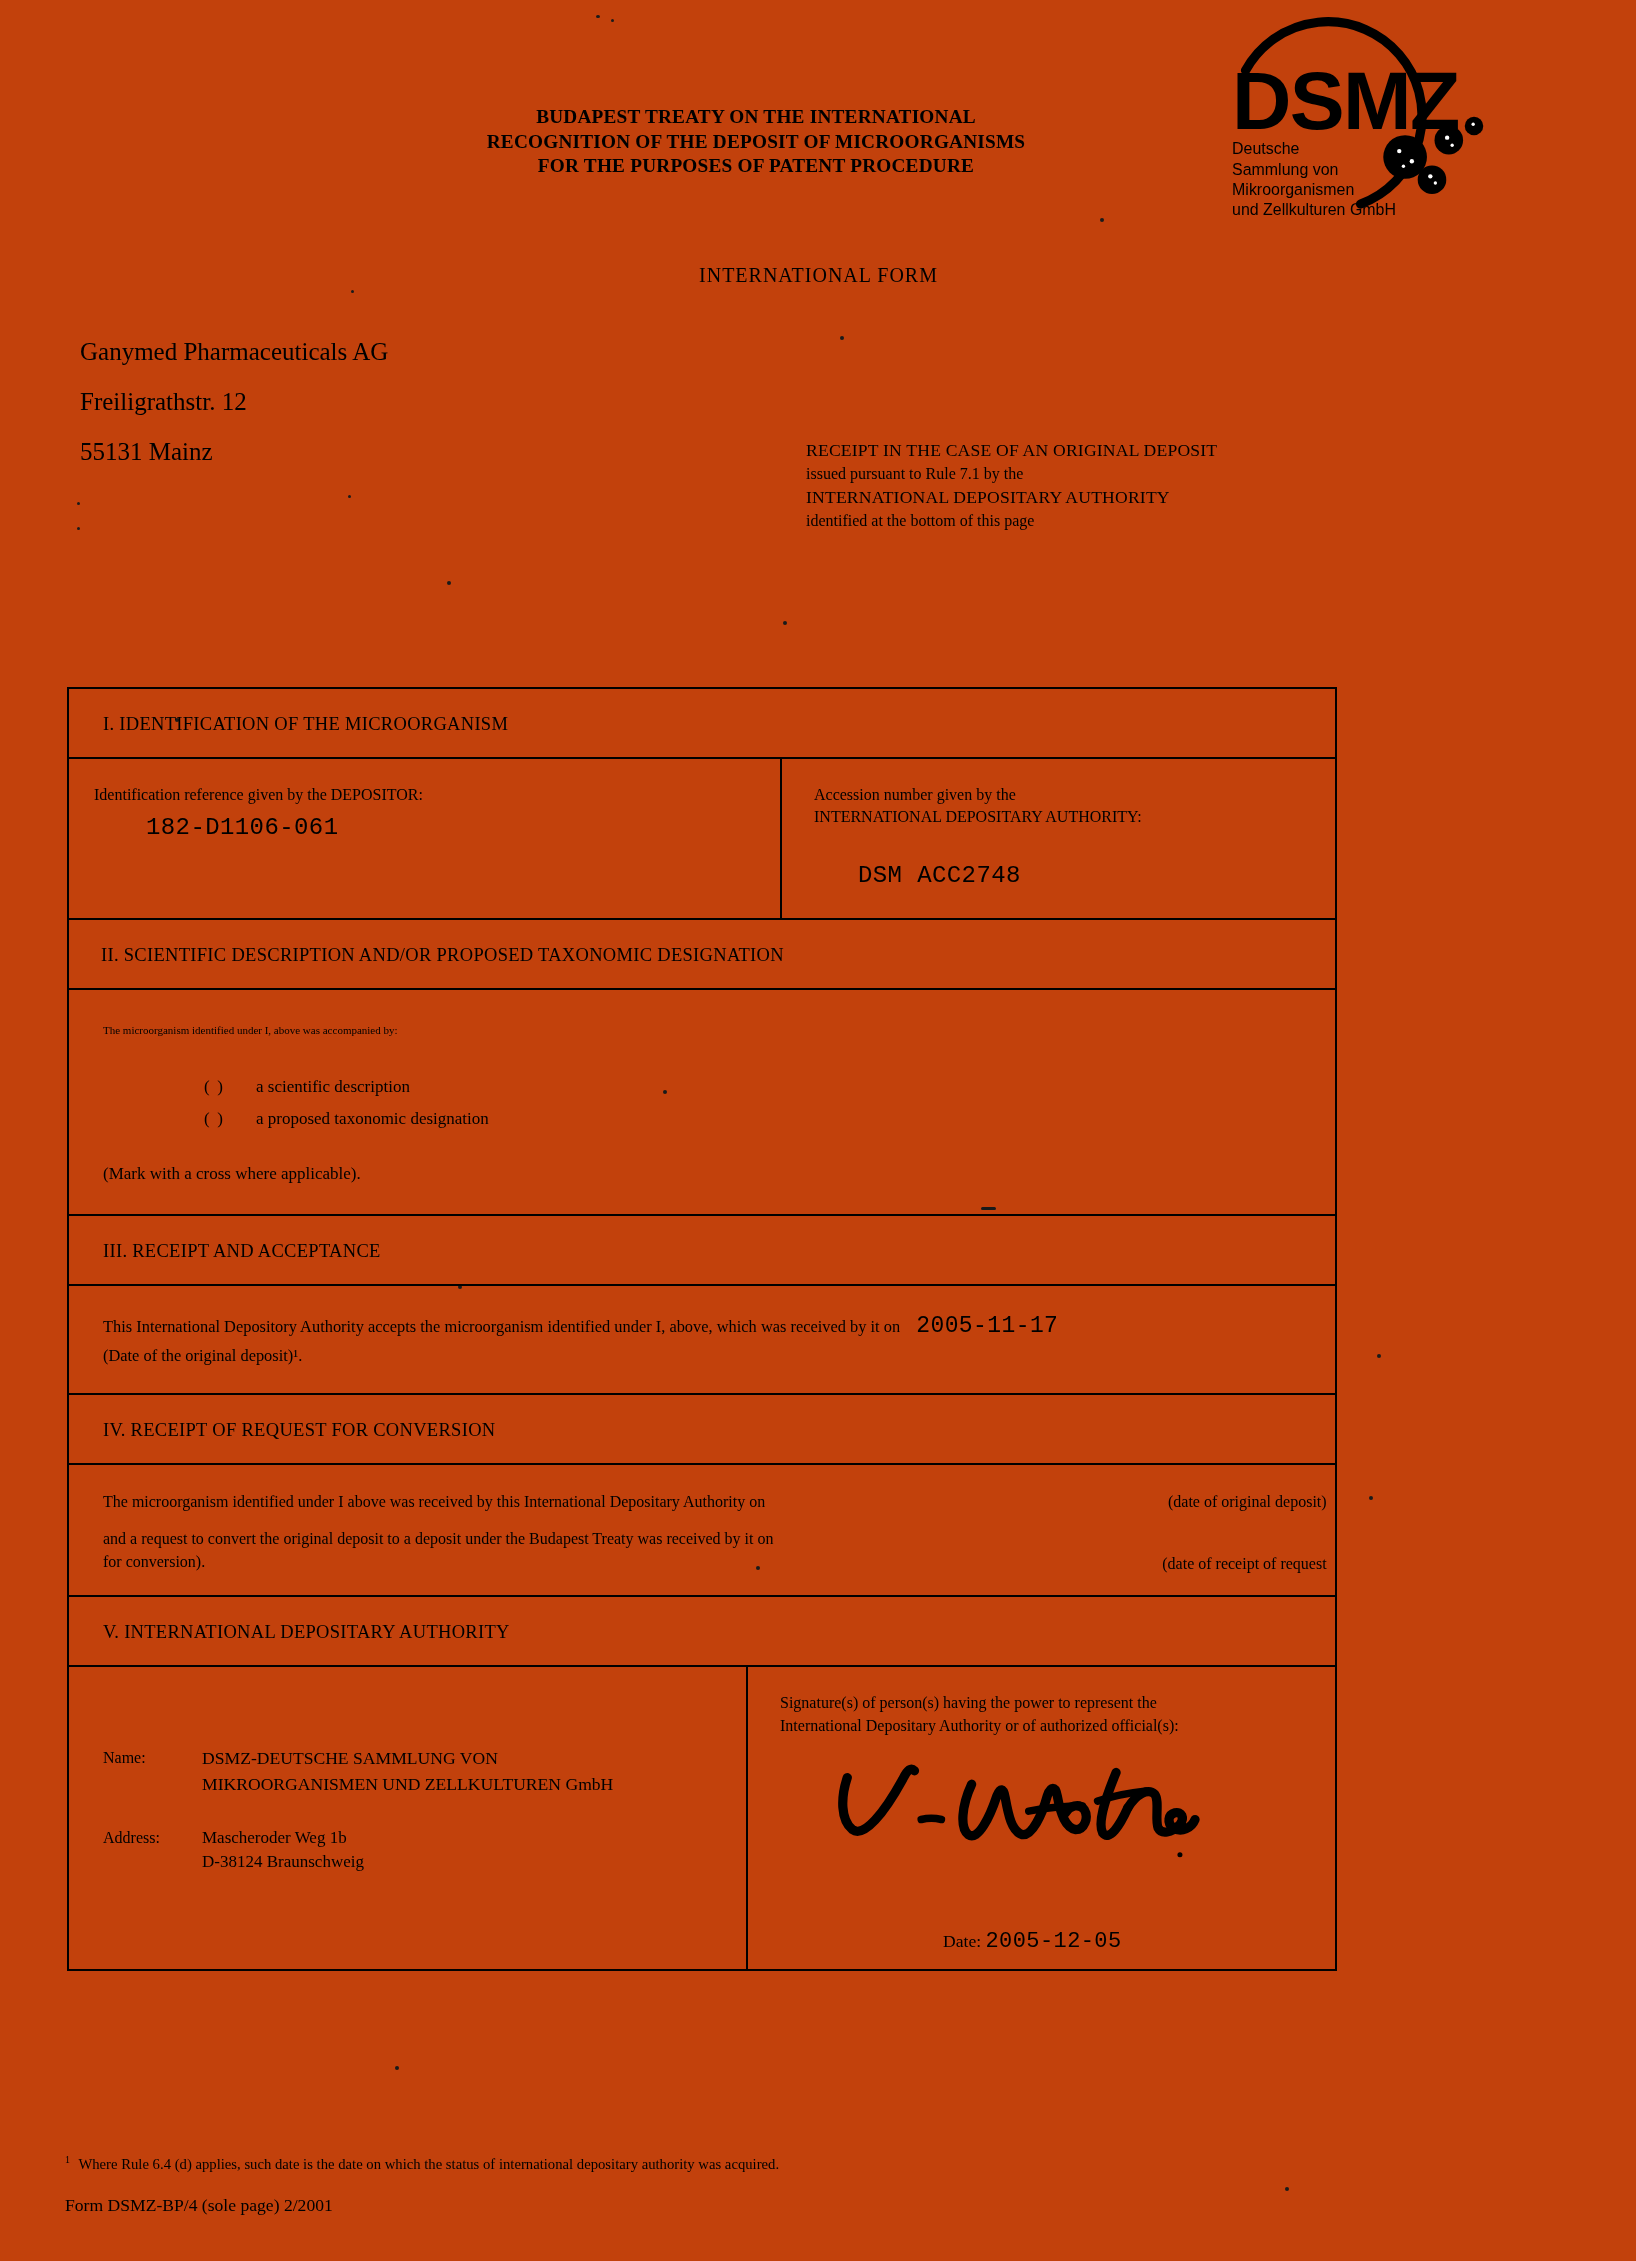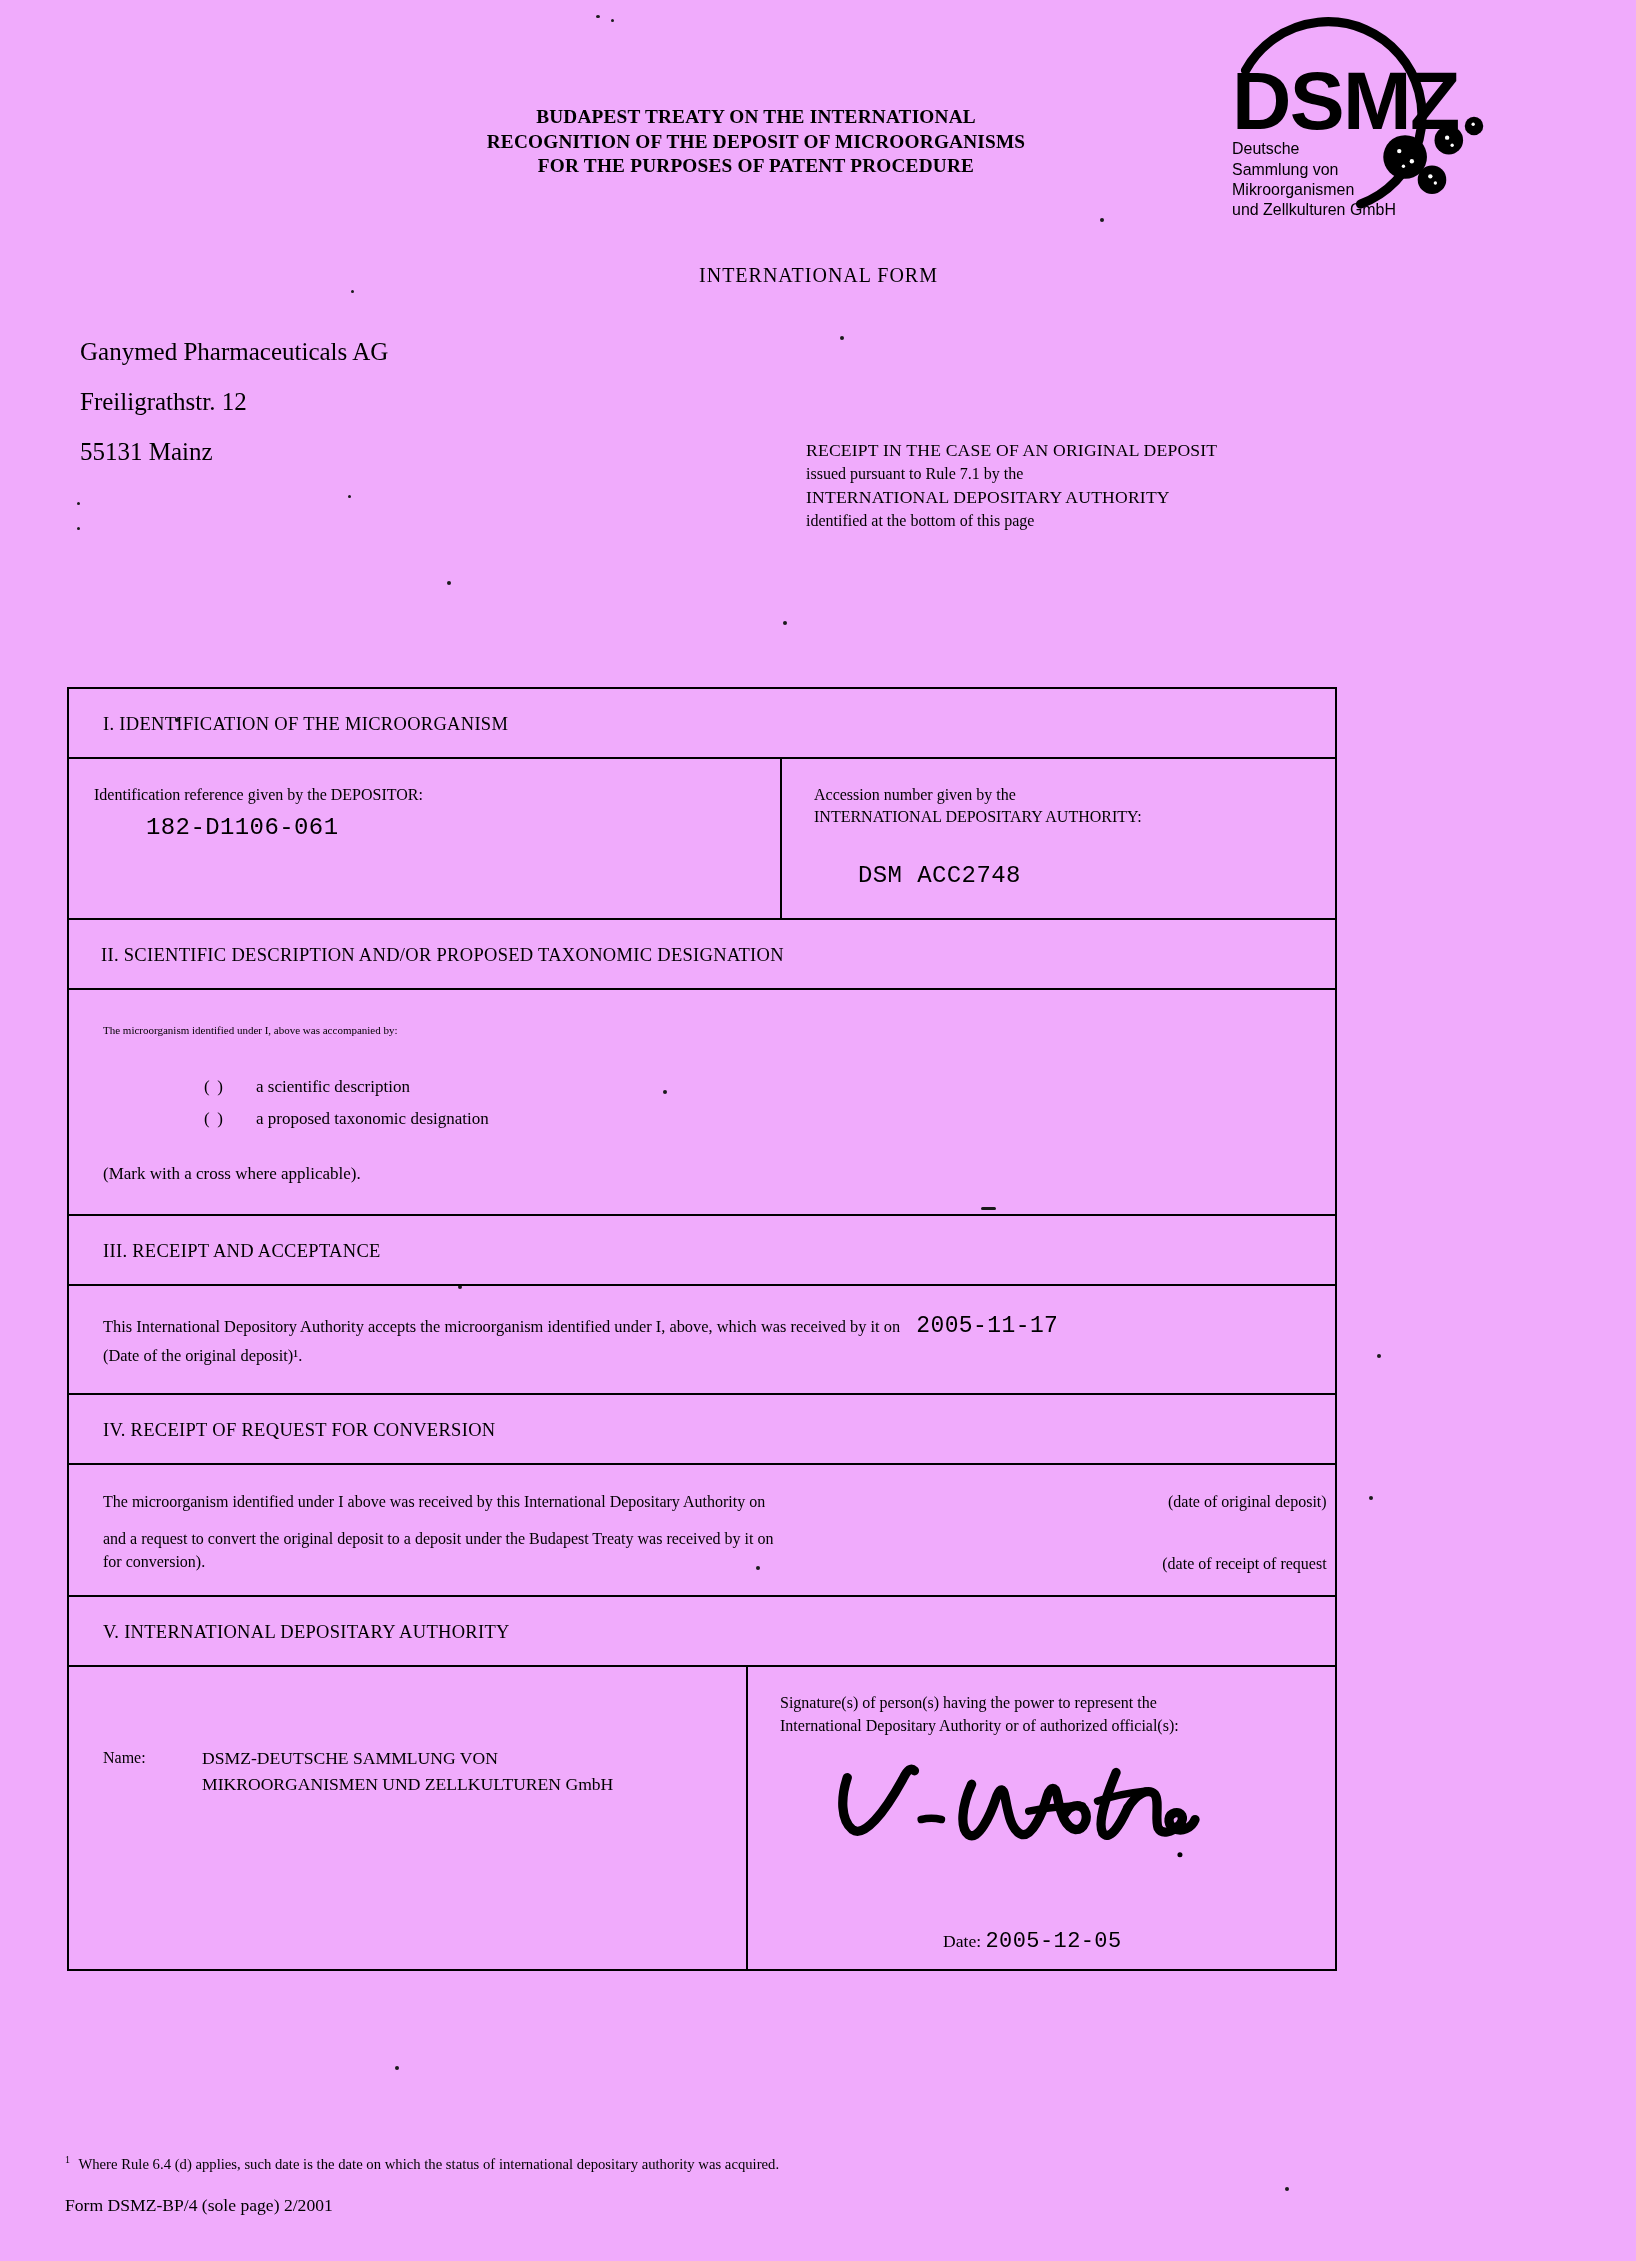--- a/index.html
+++ b/index.html
@@ -13,21 +13,21 @@
     position: relative;
     font-family: "Liberation Serif", "DejaVu Serif", serif;
     color: #000000;
     overflow: hidden;
   }
   .page {
     position: absolute;
     inset: 0;
     width: 1637px;
     height: 2261px;
-    background: #f0abfc;
+    background: #c2410c;
   }
 
   
   .hdr-title {
     position: absolute;
     left: 395px;
     top: 105px;
     width: 722px;
     text-align: center;
     font-size: 19.3px;
@@ -387,20 +387,27 @@
       <div class="sec5-cells">
         <div class="sec5-left">
           <div class="na-grid">
             <div class="na-row">
               <div class="na-key">Name:</div>
               <div class="na-val">
                 <div class="big">DSMZ-DEUTSCHE SAMMLUNG VON</div>
                 <div class="big">MIKROORGANISMEN UND ZELLKULTUREN GmbH</div>
               </div>
             </div>
+            <div class="na-row">
+              <div class="na-key">Address:</div>
+              <div class="na-val">
+                <div class="addr">Mascheroder Weg 1b</div>
+                <div class="addr">D-38124 Braunschweig</div>
+              </div>
+            </div>
           </div>
         </div>
 
         <div class="sec5-right">
           <div class="sig-label">Signature(s) of person(s) having the power to represent the</div>
           <div class="sig-label">International Depositary Authority or of authorized official(s):</div>
 
           <div class="signature">
             <svg width="521" height="126" viewBox="0 0 620 150">
               <g fill="none" stroke="#000" stroke-linecap="round" stroke-linejoin="round">

